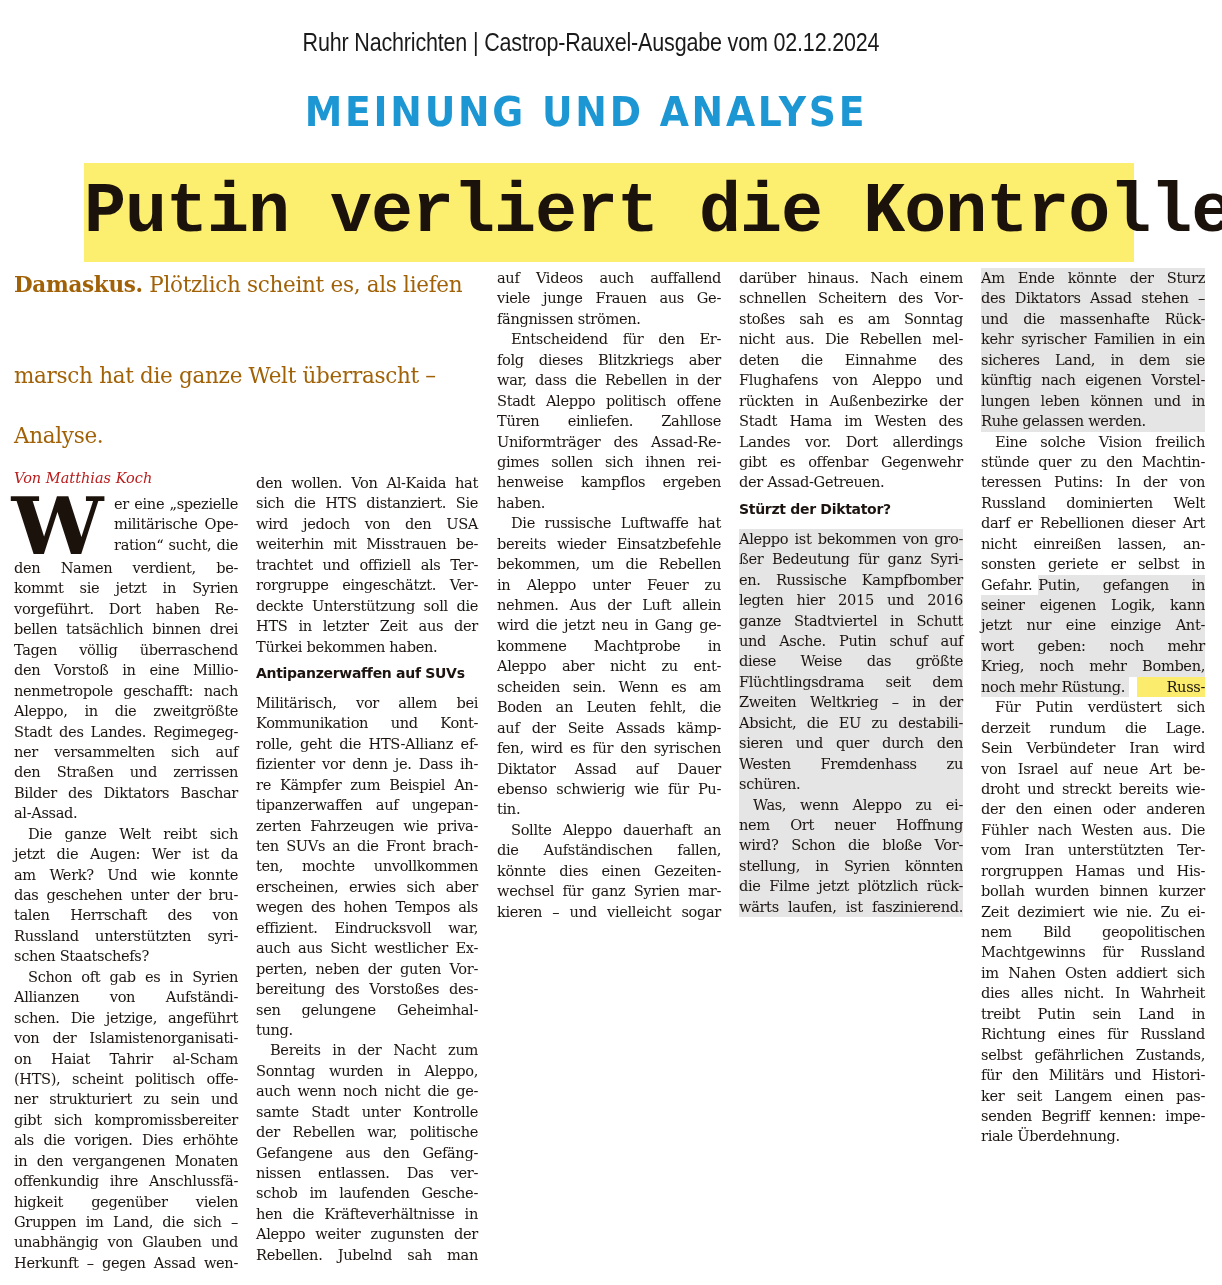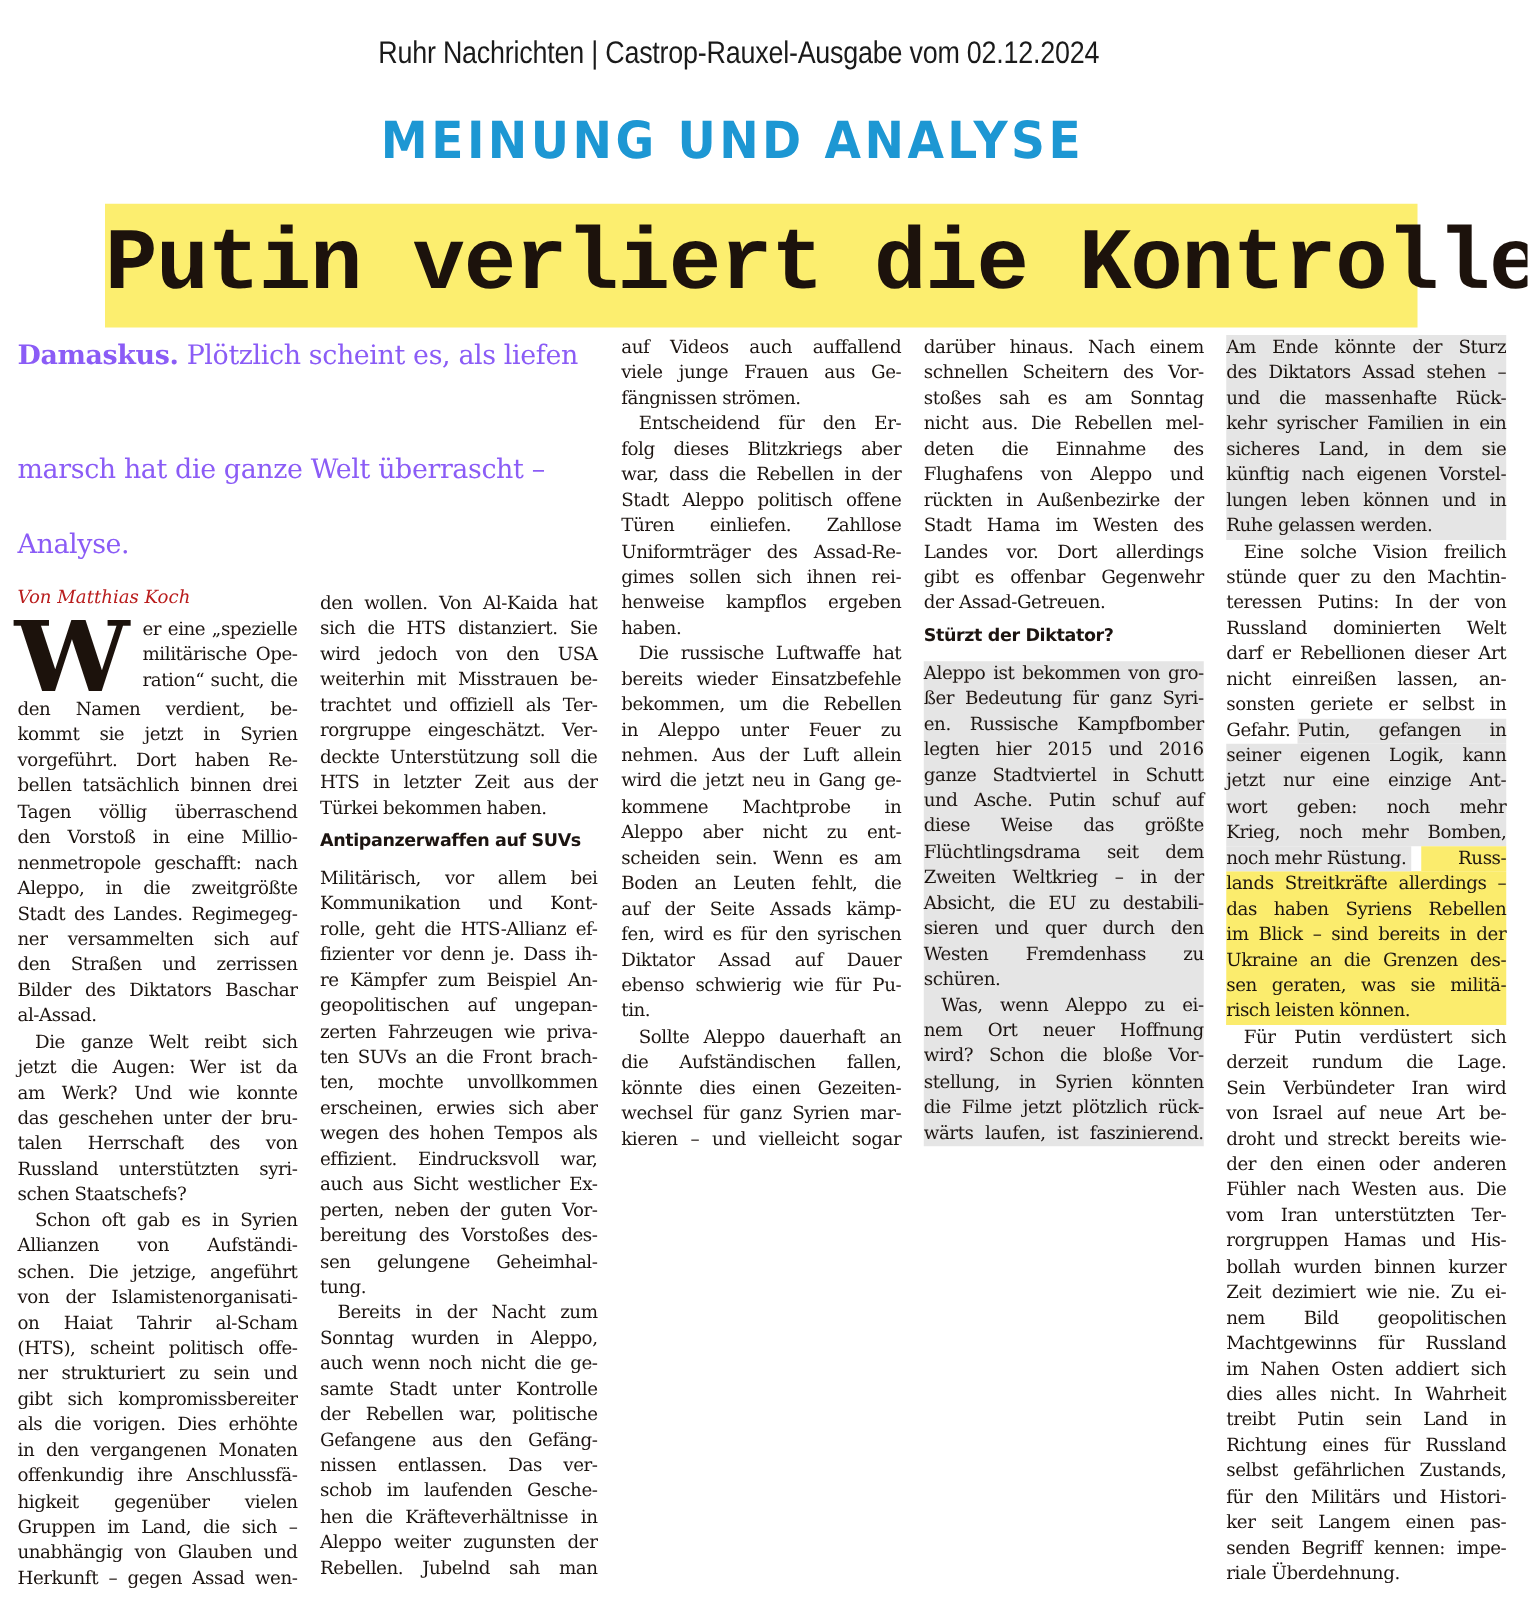--- a/index.html
+++ b/index.html
@@ -8,21 +8,21 @@
     font-family:"Liberation Sans", sans-serif; font-size:25px; color:#1a1a1a;
     transform:scaleX(0.86); transform-origin:591px 0; letter-spacing:-0.2px; }
   .section { position:absolute; left:0; width:1172px; top:88px; text-align:center;
     font-family:"DejaVu Sans", sans-serif; font-weight:bold; font-size:41px; color:#1d97d3;
     letter-spacing:3px; transform:scaleX(0.92); transform-origin:586px 0; }
   .headline-box { position:absolute; left:84px; top:163px; width:1050px; height:99px; background:#fcee6f; }
   .headline { position:absolute; left:84px; top:163px; width:1050px; height:99px; line-height:99px;
     text-align:center; font-family:Liberation Mono, monospace; font-weight:bold; font-size:70px; color:#1c120c;
     letter-spacing:-1px; white-space:nowrap; }
   .lead { position:absolute; left:14px; top:270px; width:470px; font-family:"DejaVu Serif", serif;
-    font-size:21.5px; line-height:30.3px; color:#8b5cf6; letter-spacing:-0.3px; }
+    font-size:21.5px; line-height:30.3px; color:#a16207; letter-spacing:-0.3px; }
   .lead b { font-weight:bold; }
   .byline { position:absolute; left:14px; top:470px; font-family:"DejaVu Serif", serif; font-style:italic;
     font-size:14.5px; color:#b91c1c; }
   .col { position:absolute; font-family:"DejaVu Serif", serif; font-size:14.6px; line-height:20.45px;
     color:#1c1410; letter-spacing:-0.35px; }
   .col .ln { display:block; white-space:nowrap; text-align:justify; text-align-last:justify; height:20.45px; }
   .col .ln.last { text-align-last:left; }
   .col .ln.ind { padding-left:14px; }
   .col .sub { display:block; font-family:"DejaVu Sans", sans-serif; font-weight:bold; font-size:14px;
     height:20px; line-height:20px; margin:6px 0 10px 0; letter-spacing:-0.3px; }
@@ -106,21 +106,21 @@
   <span class="ln">rorgruppe eingeschätzt. Ver-</span>
   <span class="ln">deckte Unterstützung soll die</span>
   <span class="ln">HTS in letzter Zeit aus der</span>
   <span class="ln last">Türkei bekommen haben.</span>
   <span class="sub">Antipanzerwaffen auf SUVs</span>
   <span class="ln">Militärisch, vor allem bei</span>
   <span class="ln">Kommunikation und Kont-</span>
   <span class="ln">rolle, geht die HTS-Allianz ef-</span>
   <span class="ln">fizienter vor denn je. Dass ih-</span>
   <span class="ln">re Kämpfer zum Beispiel An-</span>
-  <span class="ln">geopolitischen auf ungepan-</span>
+  <span class="ln">tipanzerwaffen auf ungepan-</span>
   <span class="ln">zerten Fahrzeugen wie priva-</span>
   <span class="ln">ten SUVs an die Front brach-</span>
   <span class="ln">ten, mochte unvollkommen</span>
   <span class="ln">erscheinen, erwies sich aber</span>
   <span class="ln">wegen des hohen Tempos als</span>
   <span class="ln">effizient. Eindrucksvoll war,</span>
   <span class="ln">auch aus Sicht westlicher Ex-</span>
   <span class="ln">perten, neben der guten Vor-</span>
   <span class="ln">bereitung des Vorstoßes des-</span>
   <span class="ln">sen gelungene Geheimhal-</span>
@@ -234,28 +234,20 @@
   <div class="hl-blue">
     <span class="ln">seiner eigenen Logik, kann</span>
     <span class="ln">jetzt nur eine einzige Ant-</span>
     <span class="ln">wort geben: noch mehr</span>
     <span class="ln">Krieg, noch mehr Bomben,</span>
   </div>
   <span class="ln" style="display:flex;">
     <span class="hl-blue" style="white-space:pre;">noch mehr Rüstung. </span>
     <span class="hl-yellow" style="flex:1; text-align:right; text-align-last:right; margin-left:8px;">Russ-</span>
   </span>
-  <div class="hl-yellow">
-    <span class="ln">lands Streitkräfte allerdings –</span>
-    <span class="ln">das haben Syriens Rebellen</span>
-    <span class="ln">im Blick – sind bereits in der</span>
-    <span class="ln">Ukraine an die Grenzen des-</span>
-    <span class="ln">sen geraten, was sie militä-</span>
-    <span class="ln last" style="display:inline-block; width:auto; background:#fbec6d;">risch leisten können.</span>
-  </div>
   <span class="ln ind">Für Putin verdüstert sich</span>
   <span class="ln">derzeit rundum die Lage.</span>
   <span class="ln">Sein Verbündeter Iran wird</span>
   <span class="ln">von Israel auf neue Art be-</span>
   <span class="ln">droht und streckt bereits wie-</span>
   <span class="ln">der den einen oder anderen</span>
   <span class="ln">Fühler nach Westen aus. Die</span>
   <span class="ln">vom Iran unterstützten Ter-</span>
   <span class="ln">rorgruppen Hamas und His-</span>
   <span class="ln">bollah wurden binnen kurzer</span>

